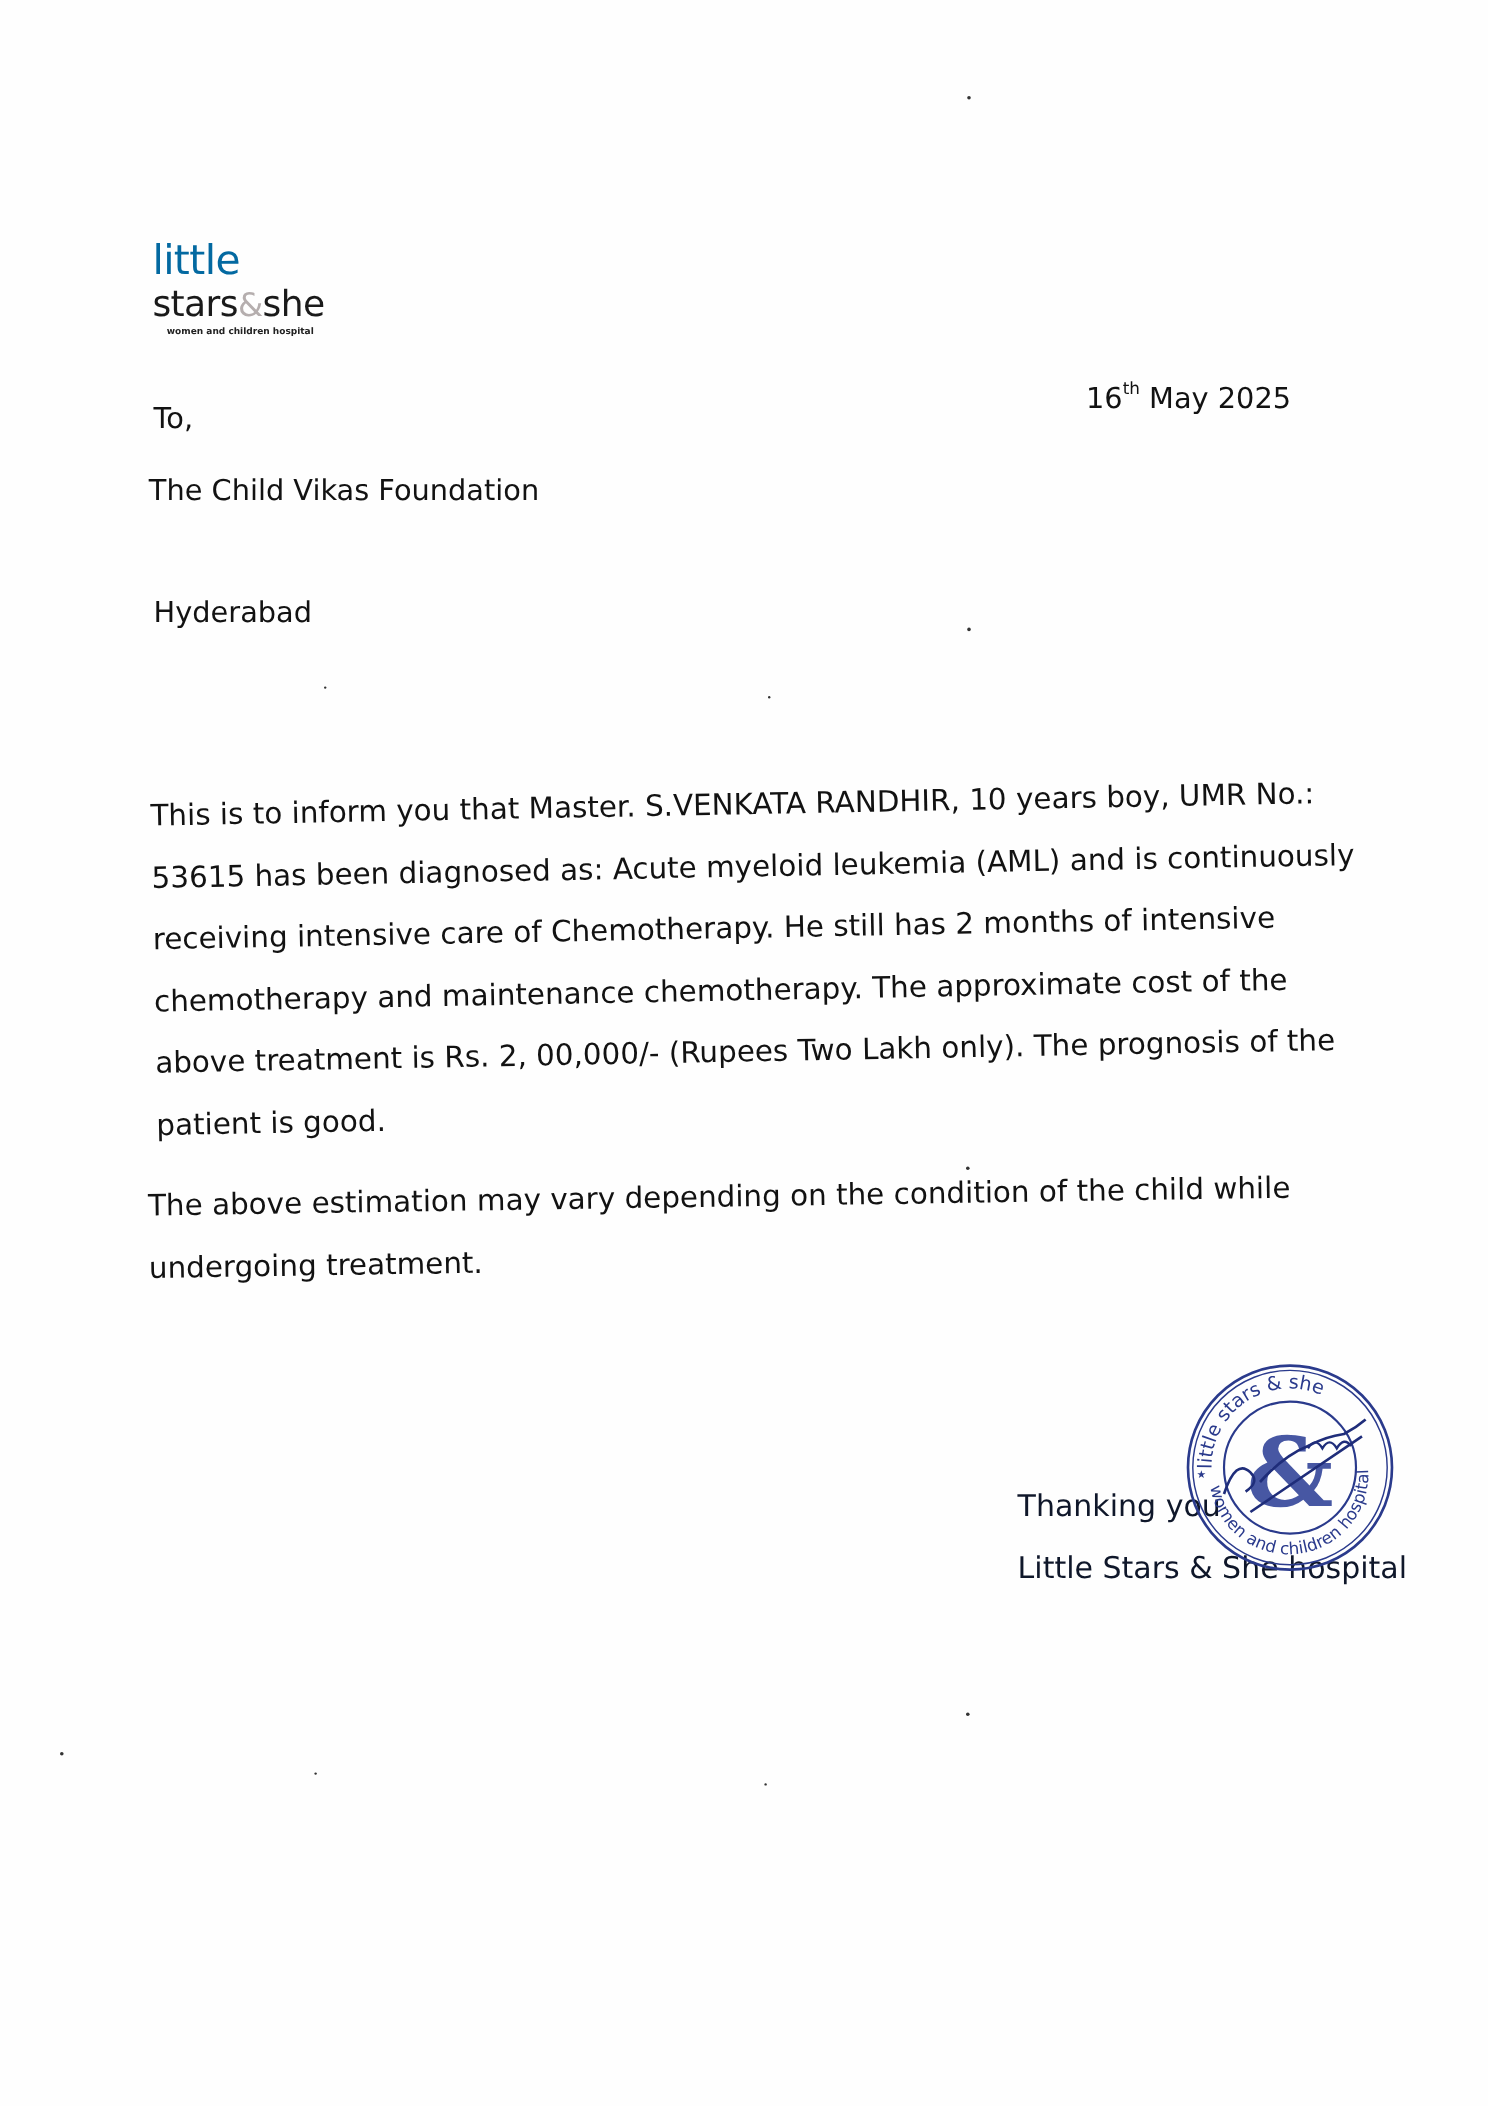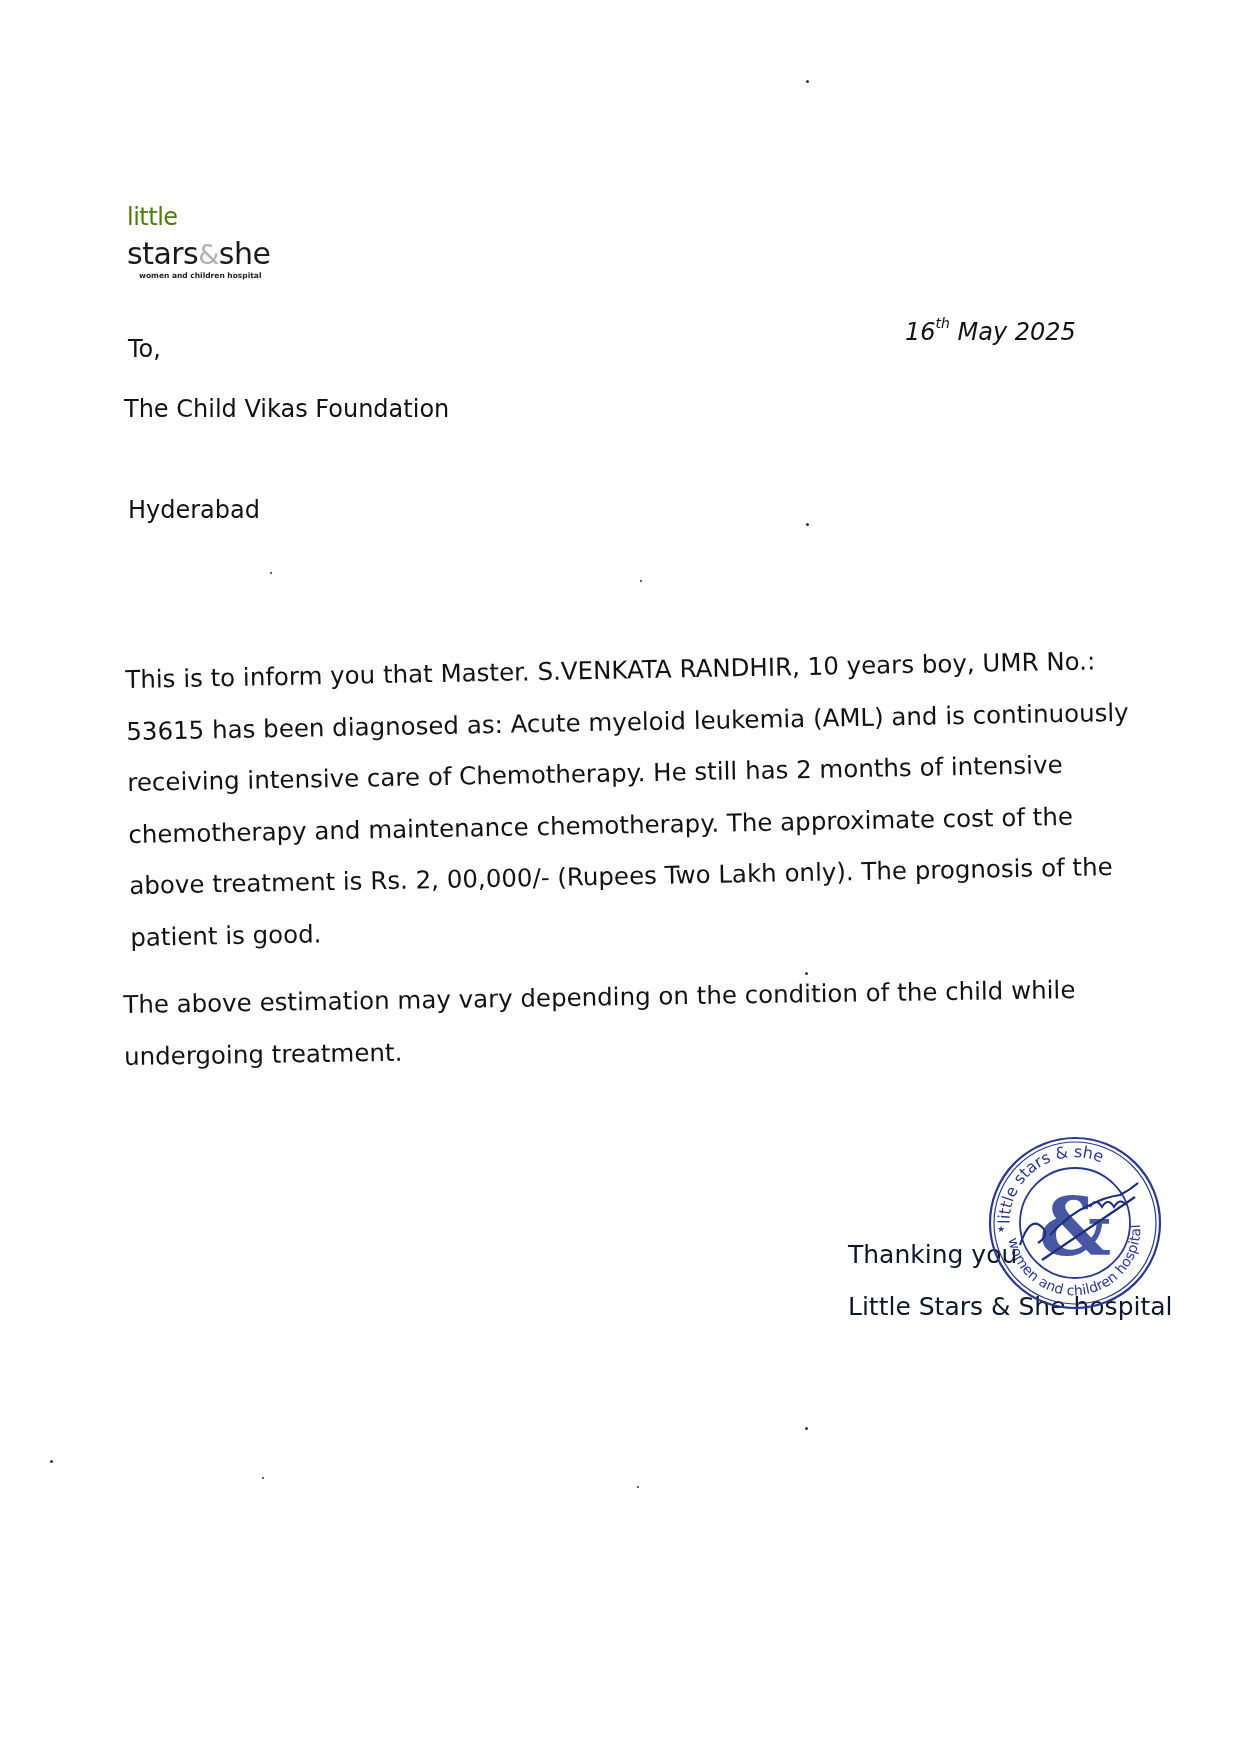--- a/index.html
+++ b/index.html
@@ -3,27 +3,27 @@
 <meta charset="utf-8">
 <style>
   html, body { margin: 0; padding: 0; background: #ffffff; }
   body { width: 1240px; height: 1755px; position: relative; overflow: hidden;
          font-family: "DejaVu Sans", "Liberation Sans", sans-serif; color: #111111; }
   .page { position: absolute; inset: 0; background: #fefefe; }
   .speck { position: absolute; width: 3px; height: 3px; border-radius: 50%; background: #333; }
 
   
   .logo { position: absolute; left: 127px; top: 205px; width: 170px; }
-  .logo .l1 { font-size: 24px; line-height: 24px; letter-spacing: -0.5px; color: #4d7c0f; display: block; }
+  .logo .l1 { font-size: 34px; line-height: 24px; letter-spacing: -0.5px; color: #0369a1; display: block; }
   .logo .l2 { font-size: 30px; line-height: 26px; letter-spacing: -0.5px; color: #1a1a1a; display: block; white-space: nowrap; margin-top: 12px; }
   .logo .amp { color: #b5aeae; font-size: 27px; }
   .logo .tag { display: block; font-size: 7.5px; font-weight: bold; margin-top: 3px; margin-left: 12px; color: #222; white-space: nowrap; }
 
   .txt { position: absolute; font-size: 24px; white-space: nowrap; color: #121212; }
-  .date { left: 905px; top: 318px; font-style: italic; }
+  .date { left: 905px; top: 318px; }
   .date sup { font-size: 14px; position: relative; top: -3px; }
   .to { left: 128px; top: 335px; }
   .addr1 { left: 124px; top: 395px; }
   .addr2 { left: 128px; top: 465px; margin-top: 31px; }
 
   .body-block { position: absolute; left: 125px; top: 660px; width: 1010px;
                 transform: rotate(-1.1deg); transform-origin: left top; }
   .body-line { font-size: 24.5px; height: 51.5px; line-height: 40px; white-space: nowrap; color: #121212; }
   .para2 { position: absolute; left: 123px; top: 985px; transform: rotate(-0.9deg); transform-origin: left top; }
 

